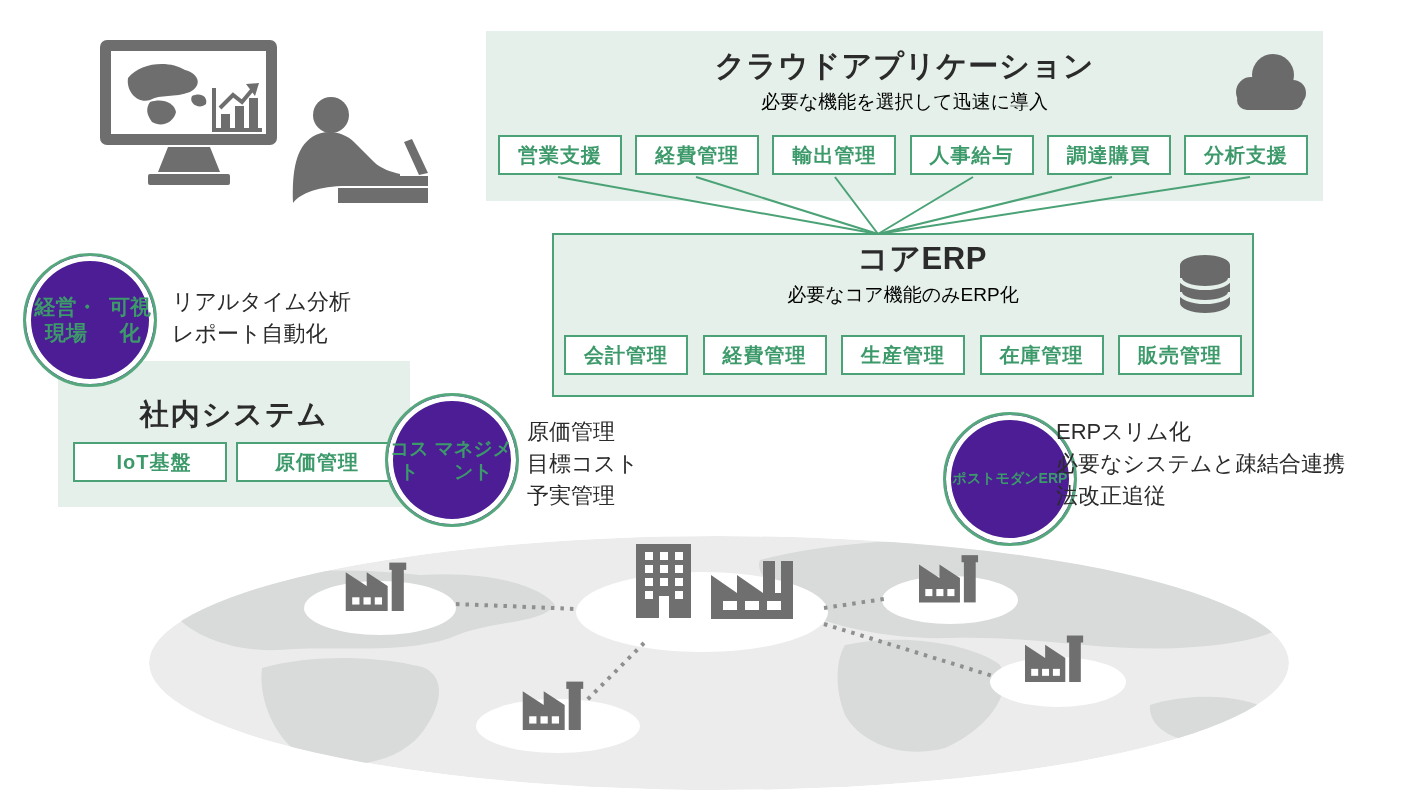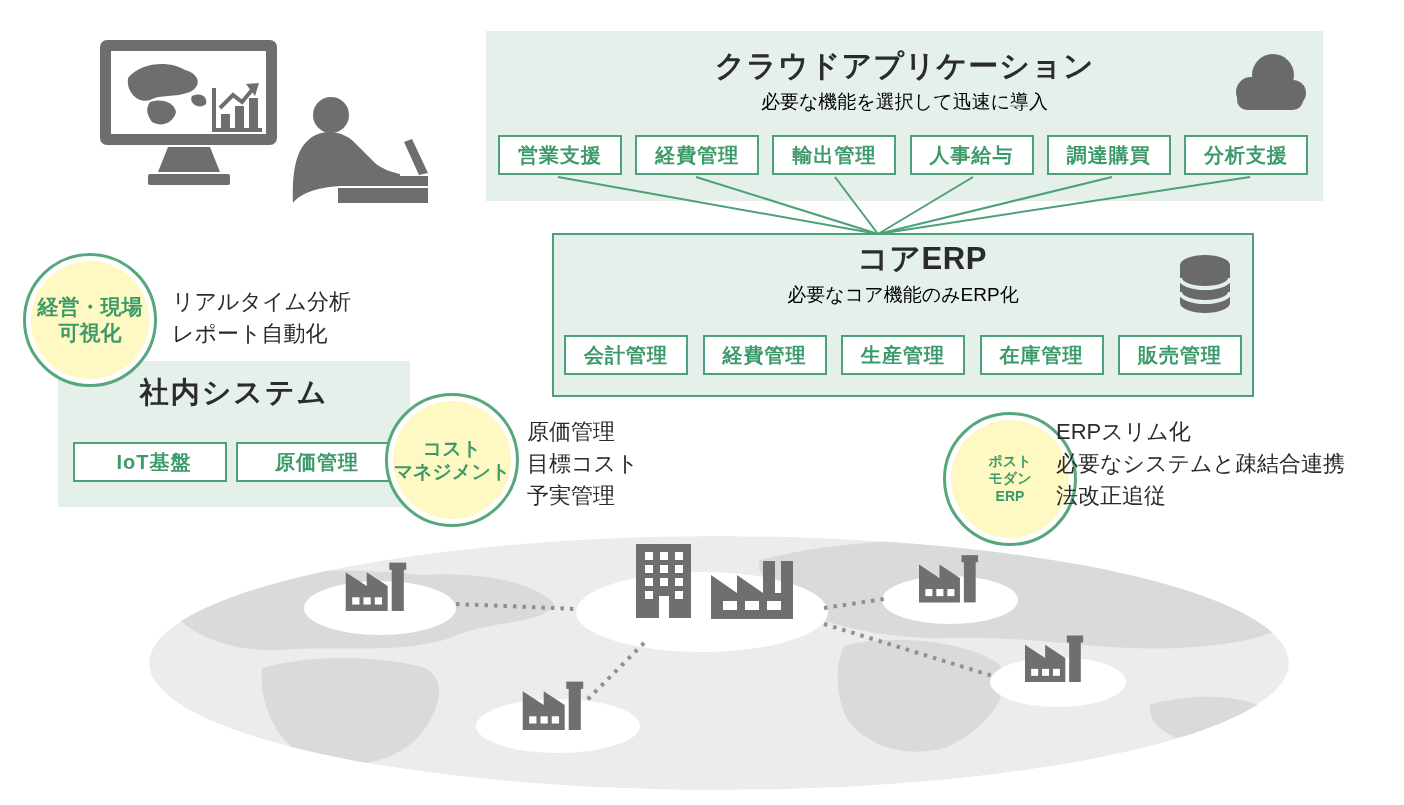--- a/index.html
+++ b/index.html
@@ -17,43 +17,43 @@
 
   .cloud-panel{left:486px;top:31px;width:837px;height:170px;}
   .cloud-panel .panel-title{padding-top:16px;font-size:30px;line-height:38px;}
   .cloud-panel .panel-subtitle{margin-top:5px;font-size:19px;line-height:24px;}
 
   .erp-panel{left:552px;top:233px;width:702px;height:164px;border:2px solid #4aa276;}
   .erp-panel .panel-title{padding-top:4px;font-size:31px;line-height:40px;letter-spacing:0.5px;margin-left:38px;}
   .erp-panel .panel-subtitle{margin-top:4px;font-size:19px;line-height:24px;}
 
   .internal-panel{left:58px;top:361px;width:352px;height:146px;}
-  .internal-panel .panel-title{padding-top:10px;font-size:29px;line-height:42px;letter-spacing:2px;}
+  .internal-panel .panel-title{padding-top:32px;font-size:29px;line-height:42px;letter-spacing:2px;}
 
   .chip-row{position:absolute;display:flex;justify-content:space-between;z-index:3;}
   .chip{
     box-sizing:border-box;background:#ffffff;border:2px solid #4aa276;color:#3c9a6a;
     font-weight:700;font-size:20px;display:flex;align-items:center;justify-content:center;
     height:40px;letter-spacing:1px;
   }
   .cloud-chips{left:498px;top:135px;width:810px;}
   .cloud-chips .chip{width:124px;}
   .erp-chips{left:564px;top:335px;width:678px;}
   .erp-chips .chip{width:124px;}
   .internal-chips{left:73px;top:442px;width:317px;}
   .internal-chips .chip{width:154px;padding-left:8px;}
 
   .panel-icon{position:absolute;}
   .cloud-glyph{right:14px;top:17px;}
   .db-glyph{right:20px;top:19px;}
 
   .badge{
     position:absolute;width:134px;height:134px;border-radius:50%;
-    background:#fef9c3;border:3px solid #57a77e;box-shadow:inset 0 0 0 5px #ffffff;
-    box-sizing:border-box;display:flex;flex-direction:column;align-items:center;justify-content:center;
+    background:#4c1d95;border:3px solid #57a77e;box-shadow:inset 0 0 0 5px #ffffff;
+    box-sizing:border-box;display:flex;flex-direction:row;align-items:center;justify-content:center;
     color:#3c9a6a;font-weight:700;text-align:center;line-height:1.22;z-index:4;
   }
   .badge-visualization{left:23px;top:253px;font-size:21px;}
   .badge-cost{left:385px;top:393px;font-size:19px;}
   .badge-postmodern{left:943px;top:412px;font-size:14px;}
 
   .notes{position:absolute;z-index:4;font-size:22px;line-height:32px;font-weight:500;color:#2b2b2b;}
   .notes-visualization{left:172px;top:286px;}
   .notes-cost{left:527px;top:416px;}
   .notes-postmodern{left:1056px;top:416px;}

